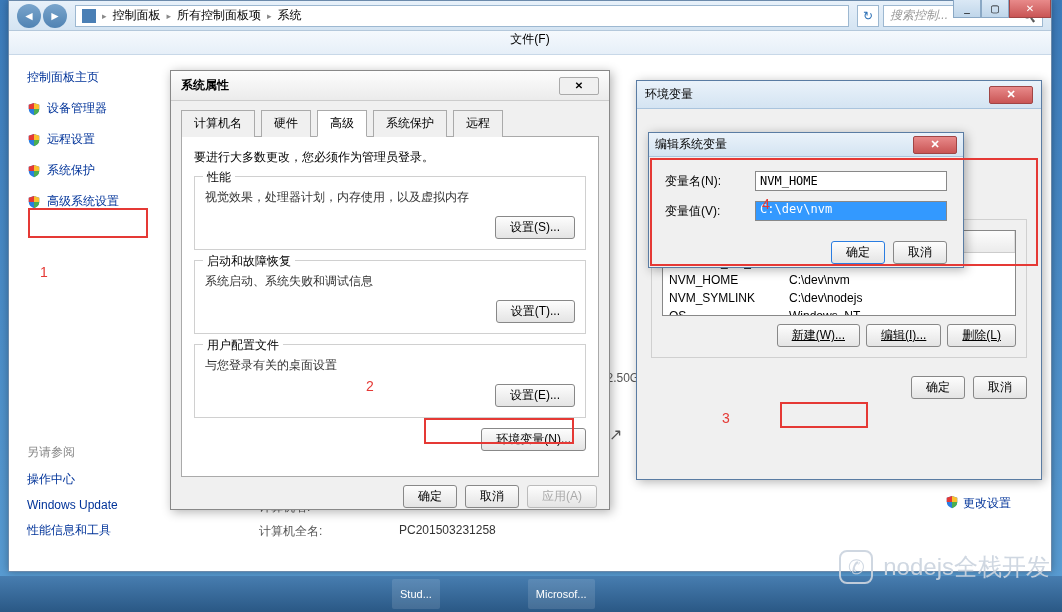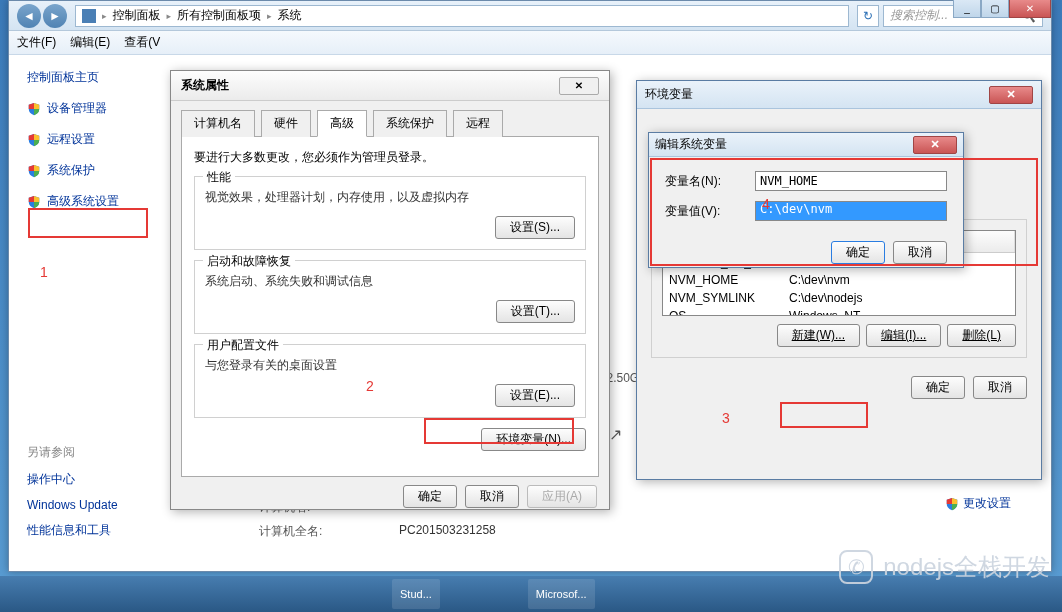--- a/index.html
+++ b/index.html
@@ -11,34 +11,34 @@
 .nav-arrows { display: flex; gap: 2px; margin-left: 8px; }
 .nav-arrow { width: 24px; height: 24px; border-radius: 50%; background: linear-gradient(to bottom, #7aa5cc, #5083b3); display: flex; align-items: center; justify-content: center; color: #fff; font-size: 12px; }
 .breadcrumb { flex: 1; height: 22px; background: #fff; border: 1px solid #9db8d1; margin: 0 8px; display: flex; align-items: center; padding: 0 6px; font-size: 12px; gap: 6px; }
 .breadcrumb .sep { color: #888; font-size: 9px; }
 .breadcrumb-icon { width: 14px; height: 14px; background: #4a7fb5; display: inline-block; }
 .refresh-btn { width: 22px; height: 22px; border: 1px solid #9db8d1; background: #fff; margin-right: 4px; display: flex; align-items: center; justify-content: center; font-size: 12px; color: #2a6fb5; }
 .search-box { width: 160px; height: 22px; background: #fff; border: 1px solid #9db8d1; margin-right: 8px; padding: 0 6px; font-size: 12px; color: #999; font-style: italic; display: flex; align-items: center; justify-content: space-between; }
 .win-btns { position: absolute; right: 0; top: -1px; display: flex; }
 .win-btn { width: 28px; height: 18px; background: linear-gradient(to bottom, #dae8f5, #c0d6ea); border: 1px solid #8aa8c5; border-top: none; font-size: 10px; display: flex; align-items: center; justify-content: center; }
 .win-btn.close { width: 42px; background: linear-gradient(to bottom, #e88a8a, #c95555); color: #fff; border-color: #a04545; }
-.menubar { height: 24px; background: linear-gradient(to bottom, #f5f9fd, #e6eff8); border-bottom: 1px solid #c8d8e8; display: flex; align-items: center; padding: 0 8px; font-size: 12px; gap: 14px; }
+.menubar { height: 24px; background: linear-gradient(to bottom, #f5f9fd, #e6eff8); border-bottom: 1px solid #c8d8e8; display: flex; align-items: center; padding: 0 8px; font-size: 12px; gap: 14px; flex-direction: column; }
 .main-body { display: flex; height: calc(100% - 54px); }
 .sidebar { width: 200px; background: #fff; padding: 14px 18px; font-size: 12px; }
 .sidebar-title { color: #003399; font-size: 12px; margin-bottom: 14px; }
 .sidebar-item { display: flex; align-items: center; gap: 6px; margin-bottom: 14px; color: #003399; cursor: pointer; }
 .shield-icon { width: 14px; height: 14px; display: inline-block; }
 .shield-icon svg { width: 14px; height: 14px; }
 .sidebar-sub { color: #888; margin: 10px 0 10px 0; }
 .sidebar-link { color: #003399; margin-bottom: 10px; cursor: pointer; }
 .content-area { flex: 1; background: #fff; padding: 20px; font-size: 12px; position: relative; }
 .info-row { display: flex; margin-bottom: 10px; }
 .info-label { width: 140px; color: #555; }
 .info-value { color: #333; }
-.change-link { position: absolute; right: 20px; top: 8px; color: #003399; display: flex; align-items: center; gap: 4px; }
+.change-link { position: absolute; right: 20px; top: 8px; color: #003399; display: flex; gap: 4px; }
 
 
 .sysprops { position: absolute; left: 170px; top: 70px; width: 440px; height: 440px; background: #f0f0f0; border: 1px solid #888; box-shadow: 2px 2px 10px rgba(0,0,0,0.3); z-index: 10; }
 .sysprops-title { height: 30px; background: linear-gradient(to bottom, #fdfdfd, #ebebeb); border-bottom: 1px solid #ccc; display: flex; align-items: center; justify-content: space-between; padding: 0 10px; font-size: 12px; font-weight: bold; }
 .close-x { width: 40px; height: 18px; border: 1px solid #aaa; background: #f0f0f0; font-size: 10px; display: flex; align-items: center; justify-content: center; border-radius: 2px; }
 .tabs { display: flex; margin: 8px 10px 0 10px; border-bottom: 1px solid #aaa; font-size: 12px; }
 .tab { padding: 4px 12px; border: 1px solid #aaa; border-bottom: none; background: #f0f0f0; margin-right: 6px; position: relative; top: 1px; }
 .tab.active { background: #fff; border-bottom: 1px solid #fff; }
 .sysprops-body { background: #fff; margin: 0 10px; border: 1px solid #aaa; border-top: none; height: 340px; padding: 12px; font-size: 12px; }
 .note { margin-bottom: 10px; }

